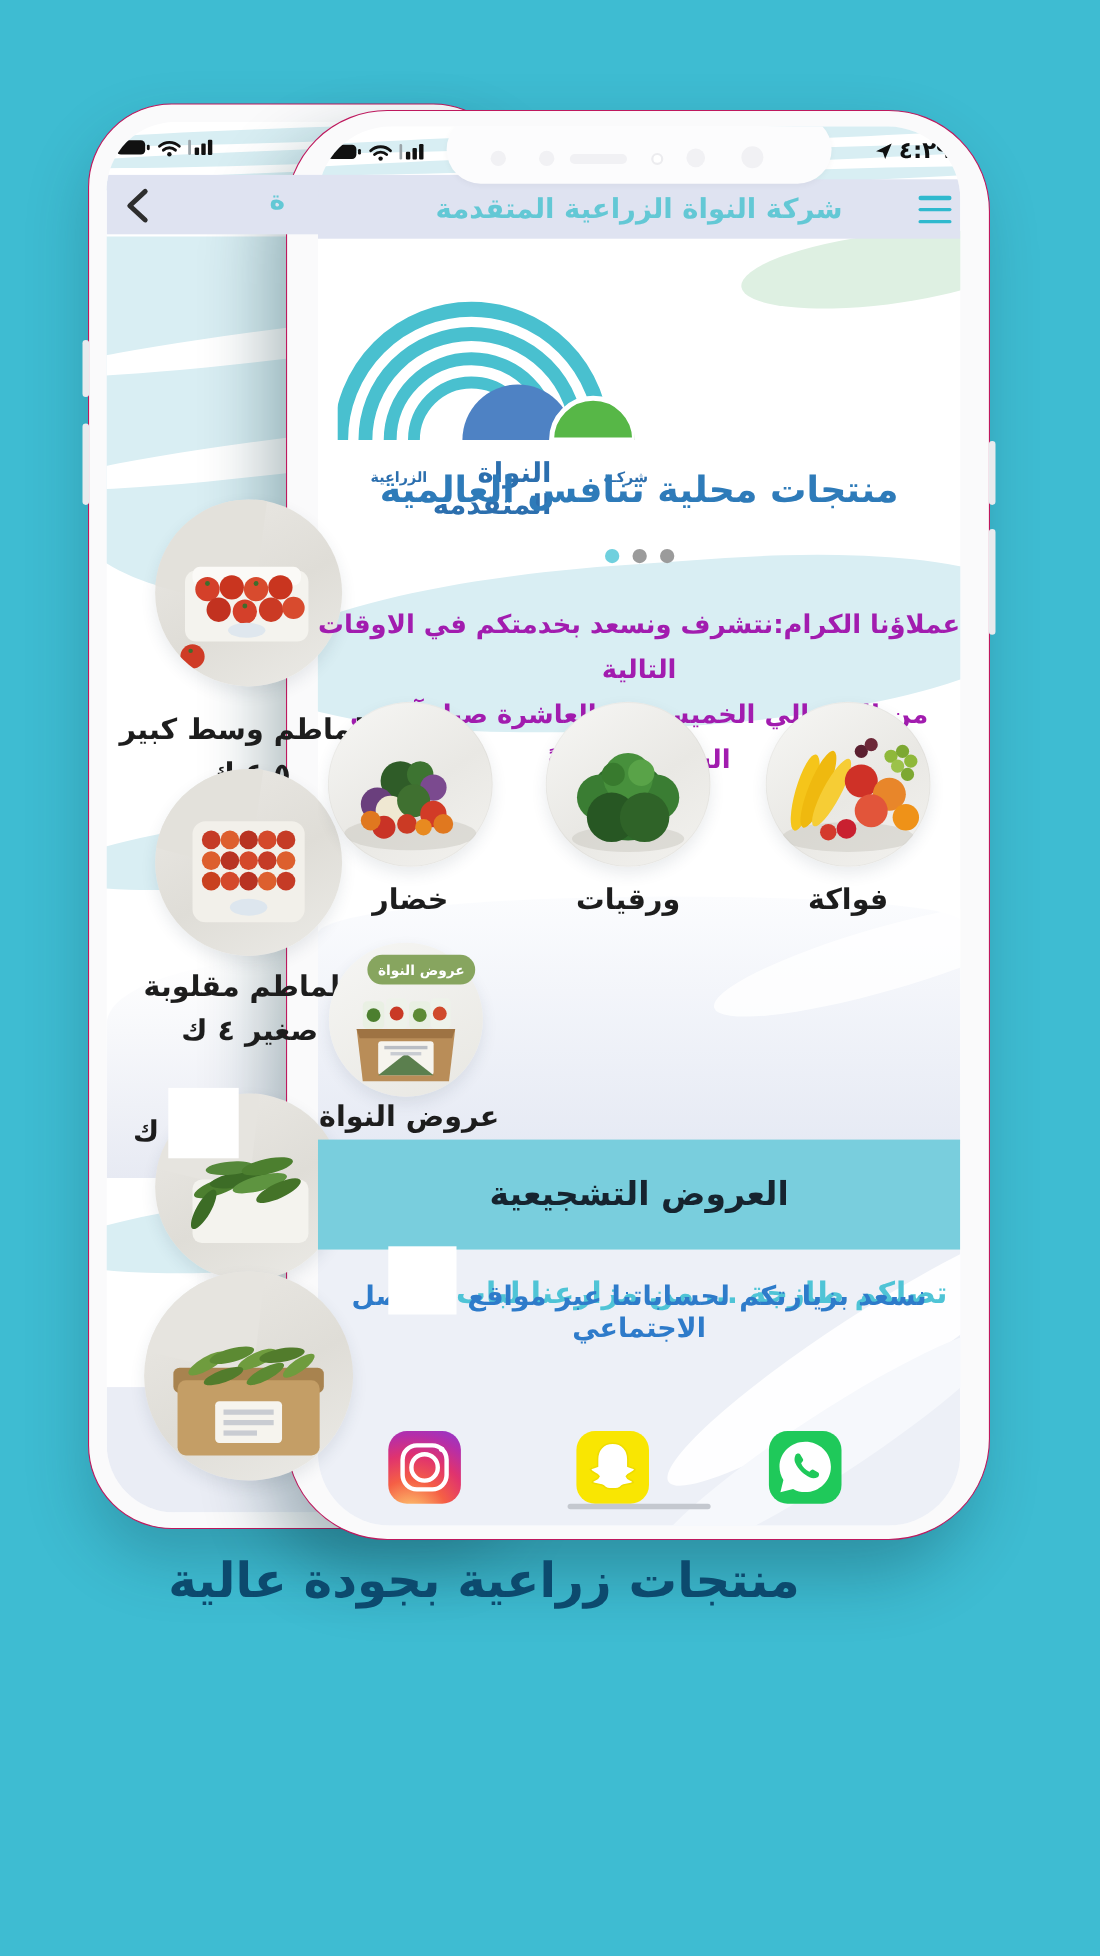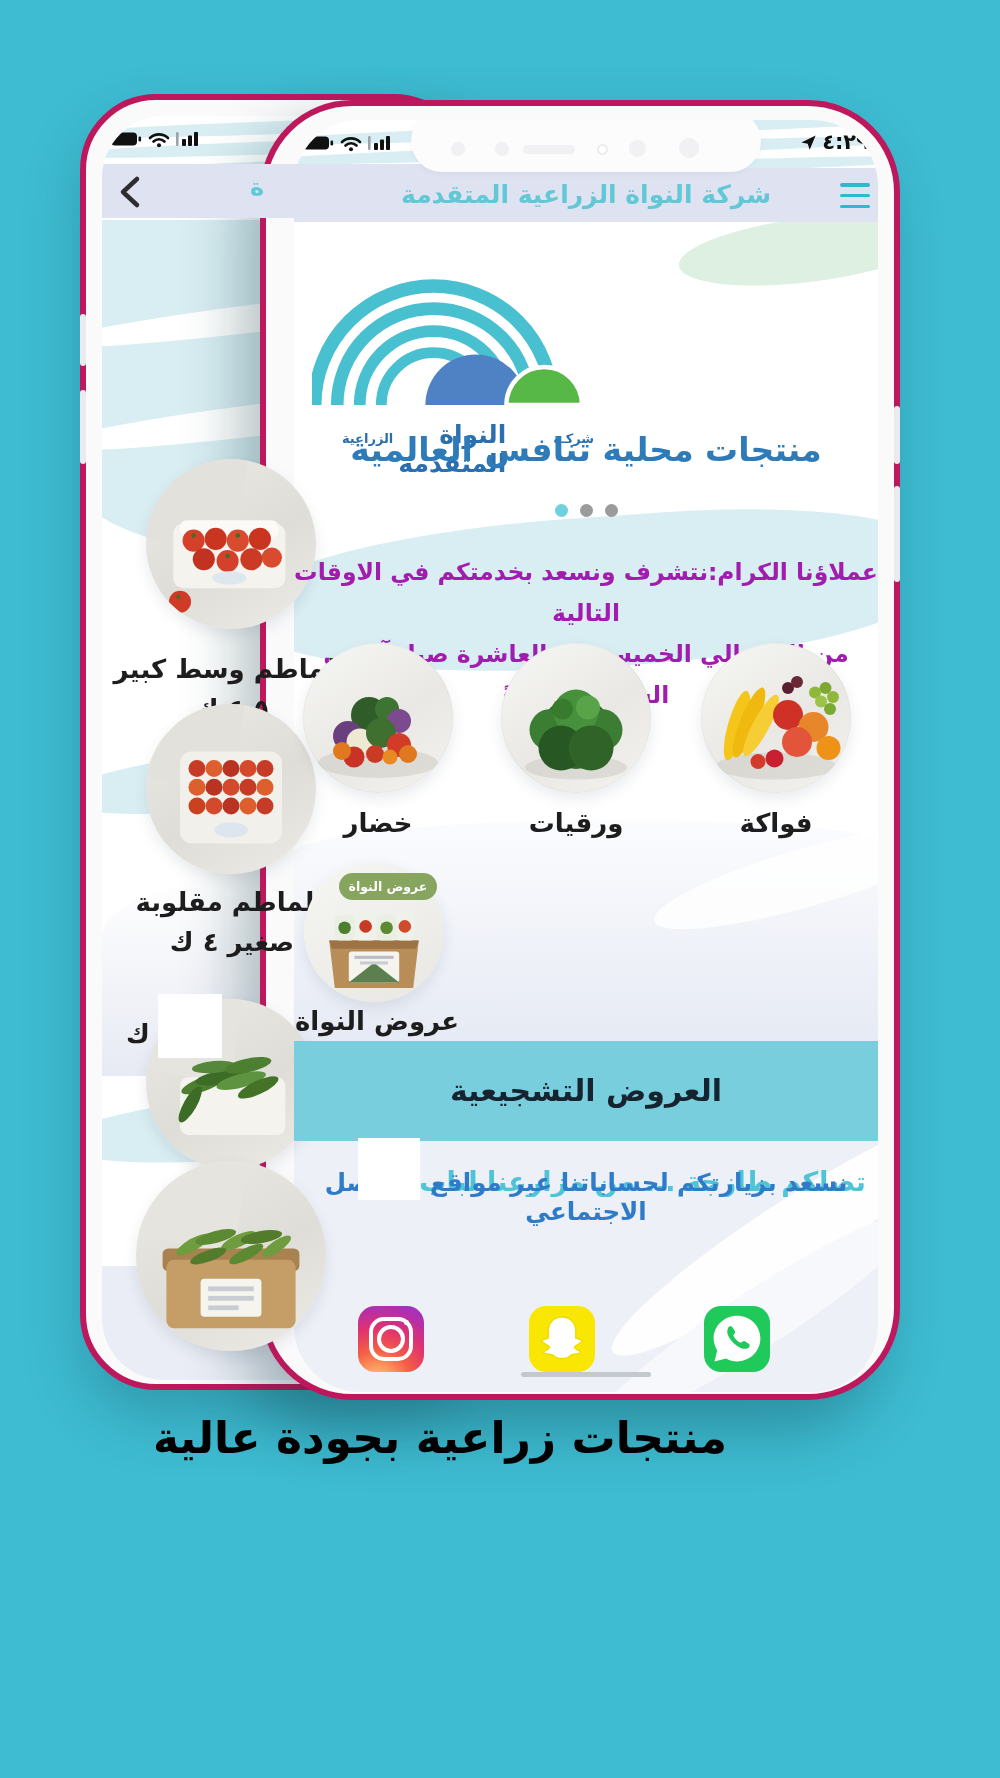--- a/index.html
+++ b/index.html
@@ -1,20 +1,20 @@
 <!DOCTYPE html>
 <html lang="ar"><head>
 <meta charset="utf-8">
 <style>
   html,body{margin:0;padding:0;}
   .stage{position:relative;width:1000px;height:1778px;background:#3EBCD2;overflow:hidden;
          font-family:"DejaVu Sans","Liberation Sans",sans-serif;}
   .abs{position:absolute;}
   
-  .phone{position:absolute;background:#fafafb;border:6px solid #be185d;box-sizing:border-box;}
+  .phone{position:absolute;background:#fafafb;border:1px solid #be185d;box-sizing:border-box;}
   .back-phone{left:80px;top:94px;width:390px;height:1296px;border-radius:76px;
               box-shadow:0 28px 55px rgba(15,60,70,.25);}
   .front-phone{left:260px;top:100px;width:640px;height:1300px;border-radius:92px;
                box-shadow:-18px 30px 60px rgba(10,50,60,.32);}
   .btn-side{position:absolute;width:6px;background:#e9ebee;border-radius:3px;}
   .screen{position:absolute;overflow:hidden;background:#ffffff;}
   .back-screen{left:16px;top:16px;width:358px;height:1264px;border-radius:62px;}
   .front-screen{left:28px;top:14px;width:584px;height:1272px;border-radius:66px;}
   
   .stripe{position:absolute;left:-15%;width:130%;height:13px;background:#d8eef3;border-radius:50%;transform:rotate(-2deg);}
@@ -69,21 +69,21 @@
   .wa{left:410px;background:#1FC95A;}
   .home-indicator{position:absolute;left:227px;top:1252px;width:130px;height:5px;border-radius:3px;background:#c4c8cf;z-index:6;}
   
   .bp-chevron{position:absolute;left:16px;top:59px;z-index:5;cursor:pointer;}
   .bp-title-frag{position:absolute;left:148px;top:57px;font-size:24px;font-weight:700;color:#63C8D5;z-index:5;}
   .bp-circle{position:absolute;left:44px;width:170px;height:170px;border-radius:50%;overflow:hidden;z-index:2;
              background:linear-gradient(150deg,#eceae6,#dfddd7 55%,#ecebe7);box-shadow:0 6px 14px rgba(40,60,80,.10);cursor:pointer;}
   .bp-label{position:absolute;left:-60px;width:380px;text-align:center;font-size:26px;font-weight:700;
             color:#1d1d1d;direction:rtl;z-index:2;white-space:nowrap;}
   .caption{position:absolute;left:0;top:1412px;width:880px;text-align:center;direction:rtl;
-           font-size:44px;font-weight:800;color:#000000;}
+           font-size:44px;font-weight:800;color:#0c4a6e;}
 </style>
 </head>
 <body>
 
 <div class="stage">
 
   <div class="phone back-phone">
     <div class="btn-side" style="left:-6px;top:214px;height:52px;"></div>
     <div class="btn-side" style="left:-6px;top:290px;height:74px;"></div>
     <div class="screen back-screen">

